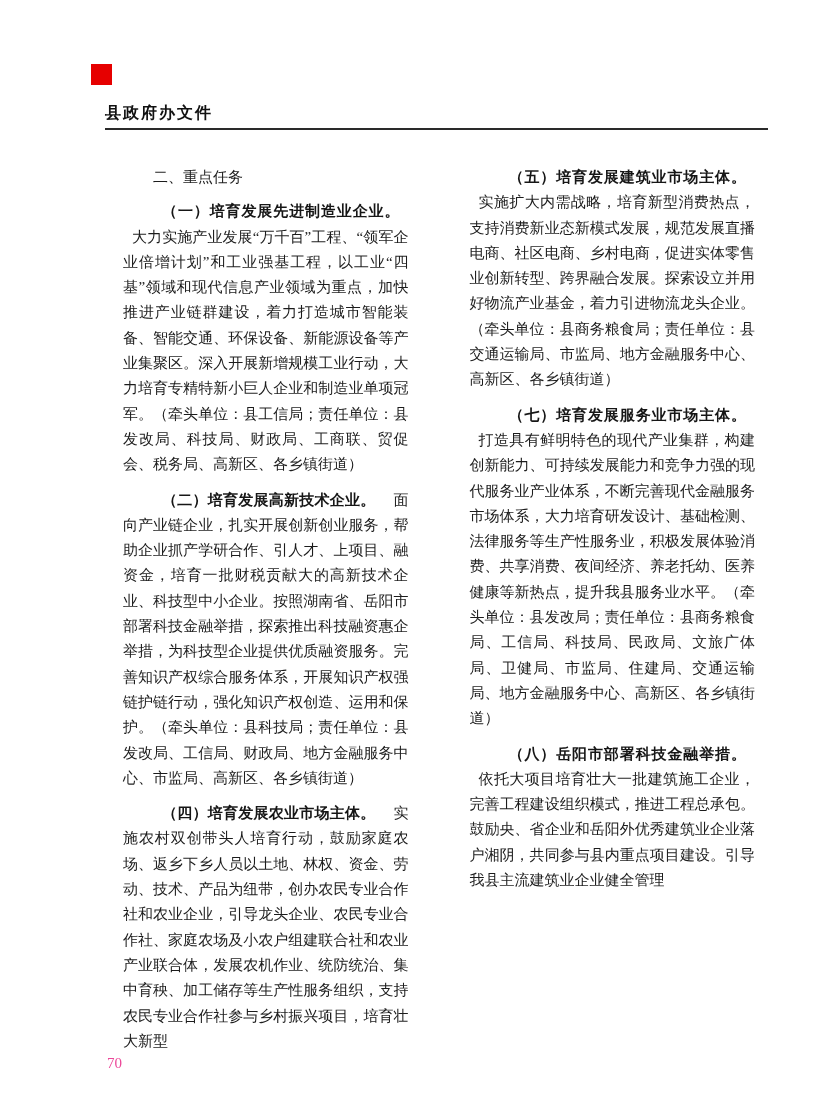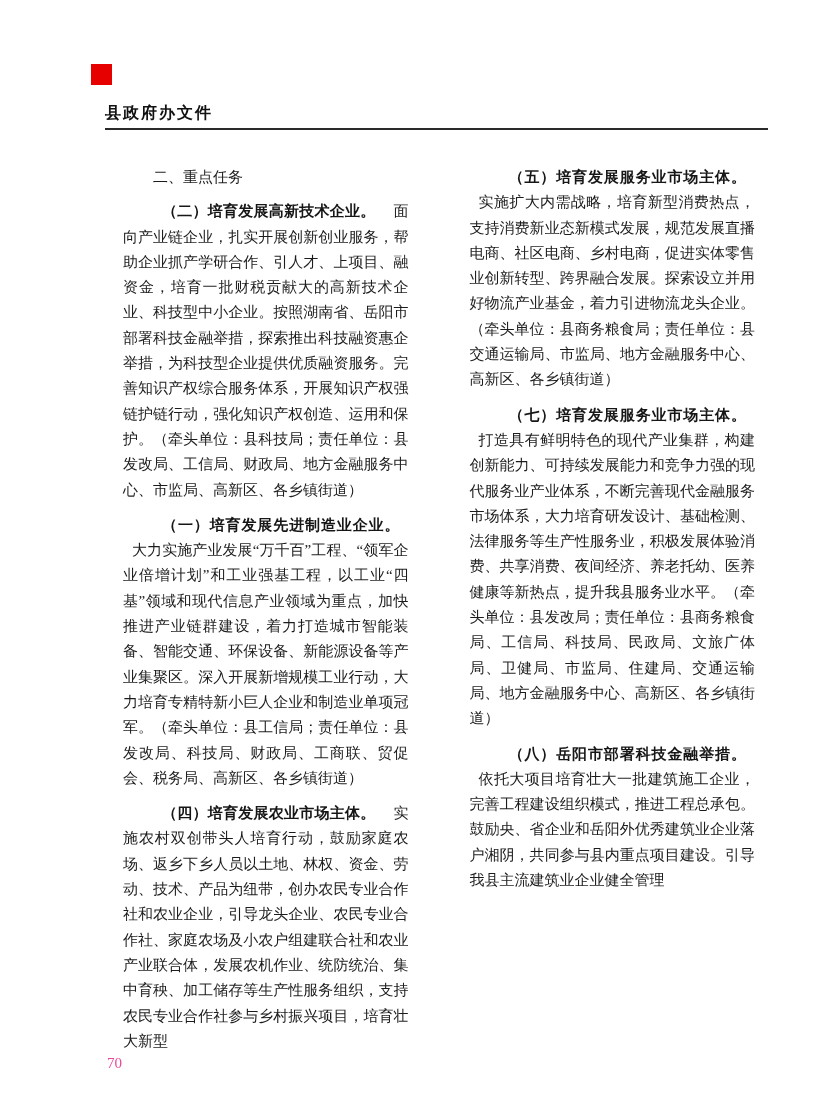--- a/index.html
+++ b/index.html
@@ -83,31 +83,31 @@
   <div class="red-square" style="background: rgb(230, 0, 0);"></div>
 
   <div class="header-title">县政府办文件</div>
   <div class="header-rule"></div>
 
   <div class="content">
 
     <div class="col">
       <p class="section-heading">二、重点任务</p>
 
+      <p><span class="lead">（一）培育发展先进制造业企业。</span><span>大力实施产业发展“万千百”工程、“领军企业倍增计划”和工业强基工程，以工业“四基”领域和现代信息产业领域为重点，加快推进产业链群建设，着力打造城市智能装备、智能交通、环保设备、新能源设备等产业集聚区。深入开展新增规模工业行动，大力培育专精特新小巨人企业和制造业单项冠军。（牵头单位：县工信局；责任单位：县发改局、科技局、财政局、工商联、贸促会、税务局、高新区、各乡镇街道）</span></p>
+
       <p><span class="lead">（二）培育发展高新技术企业。</span><span>面向产业链企业，扎实开展创新创业服务，帮助企业抓产学研合作、引人才、上项目、融资金，培育一批财税贡献大的高新技术企业、科技型中小企业。按照湖南省、岳阳市部署科技金融举措，探索推出科技融资惠企举措，为科技型企业提供优质融资服务。完善知识产权综合服务体系，开展知识产权强链护链行动，强化知识产权创造、运用和保护。（牵头单位：县科技局；责任单位：县发改局、工信局、财政局、地方金融服务中心、市监局、高新区、各乡镇街道）</span></p>
-
-      <p><span class="lead">（一）培育发展先进制造业企业。</span><span>大力实施产业发展“万千百”工程、“领军企业倍增计划”和工业强基工程，以工业“四基”领域和现代信息产业领域为重点，加快推进产业链群建设，着力打造城市智能装备、智能交通、环保设备、新能源设备等产业集聚区。深入开展新增规模工业行动，大力培育专精特新小巨人企业和制造业单项冠军。（牵头单位：县工信局；责任单位：县发改局、科技局、财政局、工商联、贸促会、税务局、高新区、各乡镇街道）</span></p>
 
 
       <p><span class="lead">（四）培育发展农业市场主体。</span><span>实施农村双创带头人培育行动，鼓励家庭农场、返乡下乡人员以土地、林权、资金、劳动、技术、产品为纽带，创办农民专业合作社和农业企业，引导龙头企业、农民专业合作社、家庭农场及小农户组建联合社和农业产业联合体，发展农机作业、统防统治、集中育秧、加工储存等生产性服务组织，支持农民专业合作社参与乡村振兴项目，培育壮大新型</span></p>
     </div>
 
     <div class="col">
 
-      <p><span class="lead">（五）培育发展服务业市场主体。</span><span>实施扩大内需战略，培育新型消费热点，支持消费新业态新模式发展，规范发展直播电商、社区电商、乡村电商，促进实体零售业创新转型、跨界融合发展。探索设立并用好物流产业基金，着力引进物流龙头企业。（牵头单位：县商务粮食局；责任单位：县交通运输局、市监局、地方金融服务中心、高新区、各乡镇街道）</span></p>
+      <p><span class="lead">（五）培育发展建筑业市场主体。</span><span>实施扩大内需战略，培育新型消费热点，支持消费新业态新模式发展，规范发展直播电商、社区电商、乡村电商，促进实体零售业创新转型、跨界融合发展。探索设立并用好物流产业基金，着力引进物流龙头企业。（牵头单位：县商务粮食局；责任单位：县交通运输局、市监局、地方金融服务中心、高新区、各乡镇街道）</span></p>
 
 
       <p><span class="lead">（七）培育发展服务业市场主体。</span><span>打造具有鲜明特色的现代产业集群，构建创新能力、可持续发展能力和竞争力强的现代服务业产业体系，不断完善现代金融服务市场体系，大力培育研发设计、基础检测、法律服务等生产性服务业，积极发展体验消费、共享消费、夜间经济、养老托幼、医养健康等新热点，提升我县服务业水平。（牵头单位：县发改局；责任单位：县商务粮食局、工信局、科技局、民政局、文旅广体局、卫健局、市监局、住建局、交通运输局、地方金融服务中心、高新区、各乡镇街道）</span></p>
 
       <p><span class="lead">（八）岳阳市部署科技金融举措。</span><span>依托大项目培育壮大一批建筑施工企业，完善工程建设组织模式，推进工程总承包。鼓励央、省企业和岳阳外优秀建筑业企业落户湘阴，共同参与县内重点项目建设。引导我县主流建筑业企业健全管理</span></p>
     </div>
 
   </div>
 
   <div class="page-number">70</div>

